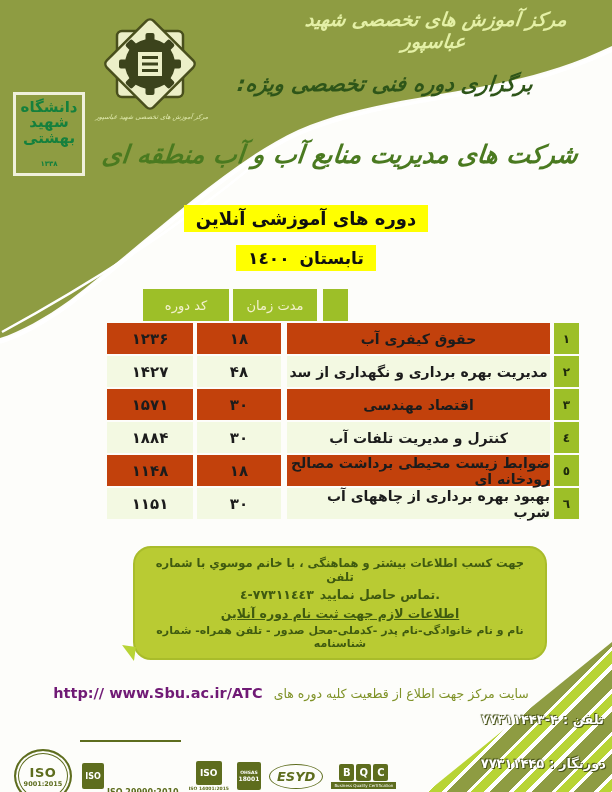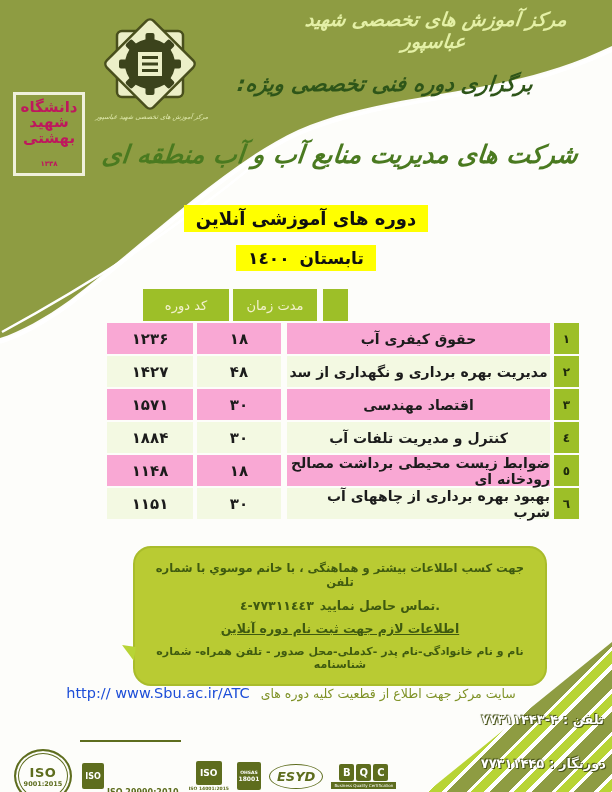--- a/index.html
+++ b/index.html
@@ -16,21 +16,21 @@
     transform:skewX(-6deg);
   }
   .star-logo{position:absolute;top:12px;left:98px;}
   .star-caption{
     position:absolute;top:113px;left:82px;width:140px;text-align:center;
     direction:rtl;color:#dfe8ac;font-size:6.5px;font-style:italic;transform:skewX(-8deg);
   }
   .univ-logo{
     position:absolute;top:92px;left:13px;width:72px;height:84px;box-sizing:border-box;
     border:3px solid #f0f0dc;display:flex;flex-direction:column;align-items:center;
-    justify-content:center;direction:rtl;color:#be185d;font-weight:bold;line-height:1.05;
+    justify-content:center;direction:rtl;color:#15803d;font-weight:bold;line-height:1.05;
   }
   .univ-logo .u-line{font-size:15px;letter-spacing:1px;}
   .univ-logo .u-year{font-size:7px;margin-top:14px;}
   .callig1{
     position:absolute;top:72px;left:235px;width:300px;text-align:center;direction:rtl;
     color:#2e5519;font-size:21px;font-weight:bold;font-style:italic;transform:skewX(-6deg);
   }
   .callig2{
     position:absolute;top:140px;left:100px;width:480px;text-align:center;direction:rtl;
     color:#4a7a20;font-size:25px;font-weight:bold;font-style:italic;transform:skewX(-6deg);
@@ -51,46 +51,46 @@
   .t-row.head{height:32px;padding-left:36px;}
   .cell{display:flex;align-items:center;justify-content:center;box-sizing:border-box;}
   .c-code{width:86px;margin-right:4px;}
   .c-dur{width:84px;margin-right:6px;}
   .c-name{width:263px;margin-right:4px;direction:rtl;}
   .c-num{width:25px;}
   .head .cell{background:#9dbf28;color:#f3f1cd;font-size:13px;direction:rtl;}
   .body-row .c-code,.body-row .c-dur{font-size:15px;font-weight:bold;color:#1c1c1c;}
   .body-row .c-name{font-size:14px;font-weight:bold;color:#1c1c1c;}
   .body-row .c-num{background:#9dbf28;color:#202c0c;font-size:12px;font-weight:bold;}
-  .row-light .c-code,.row-light .c-dur,.row-light .c-name{background:#f9a8d4;}
+  .row-light .c-code,.row-light .c-dur,.row-light .c-name{background:#c2410c;}
   .row-pale  .c-code,.row-pale  .c-dur,.row-pale  .c-name{background:#f3f9e2;}
   
   .info-box{
-    position:absolute;left:133px;top:546px;width:414px;height:140px;box-sizing:border-box;
+    position:absolute;left:133px;top:546px;width:414px;height:114px;box-sizing:border-box;
     background:#b9cb33;border:2px solid #a9bc2b;border-radius:18px;
     display:flex;flex-direction:column;justify-content:space-evenly;align-items:center;
     direction:rtl;text-align:center;color:#3f5a10;padding:4px 12px;
   }
   .ib-l1{font-size:11.5px;font-weight:bold;}
   .ib-l2{display:flex;direction:ltr;gap:6px;font-size:12.5px;font-weight:bold;}
   .ib-phone{direction:rtl;unicode-bidi:isolate;}
   .ib-l3{font-size:12.5px;font-weight:bold;text-decoration:underline;}
   .ib-l4{font-size:11px;font-weight:bold;}
   .box-accent{
     position:absolute;left:121px;top:646px;width:0;height:0;
     border-top:14px solid #b8d435;border-left:14px solid transparent;
     transform:rotate(8deg);
   }
   
   .site-line{
     position:absolute;left:0;right:30px;top:683px;text-align:center;direction:rtl;
     white-space:nowrap;
   }
   .site-text{color:#7f9227;font-size:12.5px;font-weight:normal;margin-top:7px;}
-  .site-url{color:#1d4ed8;font-size:14.5px;font-weight:normal;direction:ltr;unicode-bidi:isolate;margin-right:6px;}
+  .site-url{color:#701a75;font-size:14.5px;font-weight:bold;direction:ltr;unicode-bidi:isolate;margin-right:6px;}
   
   .stripes{
     position:absolute;right:0;bottom:0;width:185px;height:150px;
     clip-path:polygon(100% 0,0 100%,100% 100%);
     background:repeating-linear-gradient(135deg,
       #8e9c42 0 14px,#ffffff 14px 17px,#b8d435 17px 26px,#ffffff 26px 30px);
   }
   .contact{
     position:absolute;direction:rtl;display:flex;gap:5px;align-items:center;
     color:#ffffff;font-weight:bold;font-size:13px;

